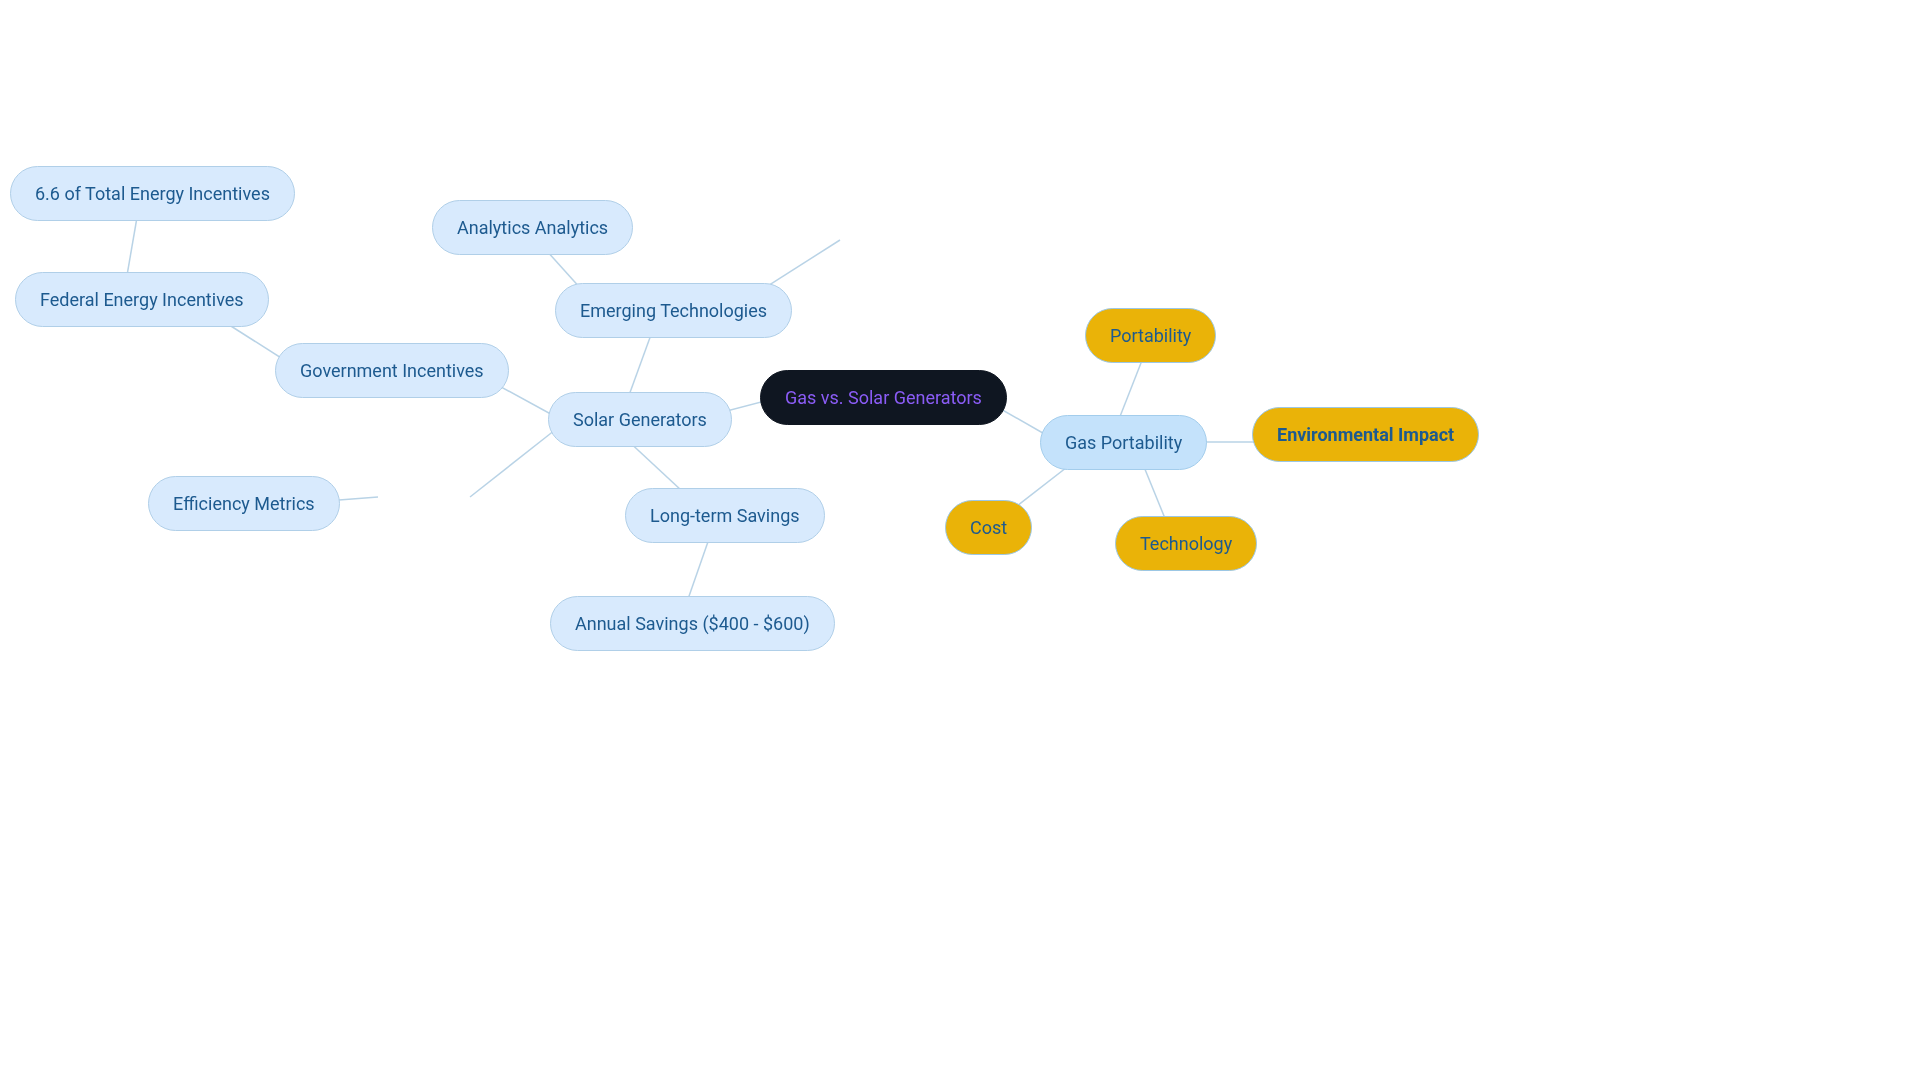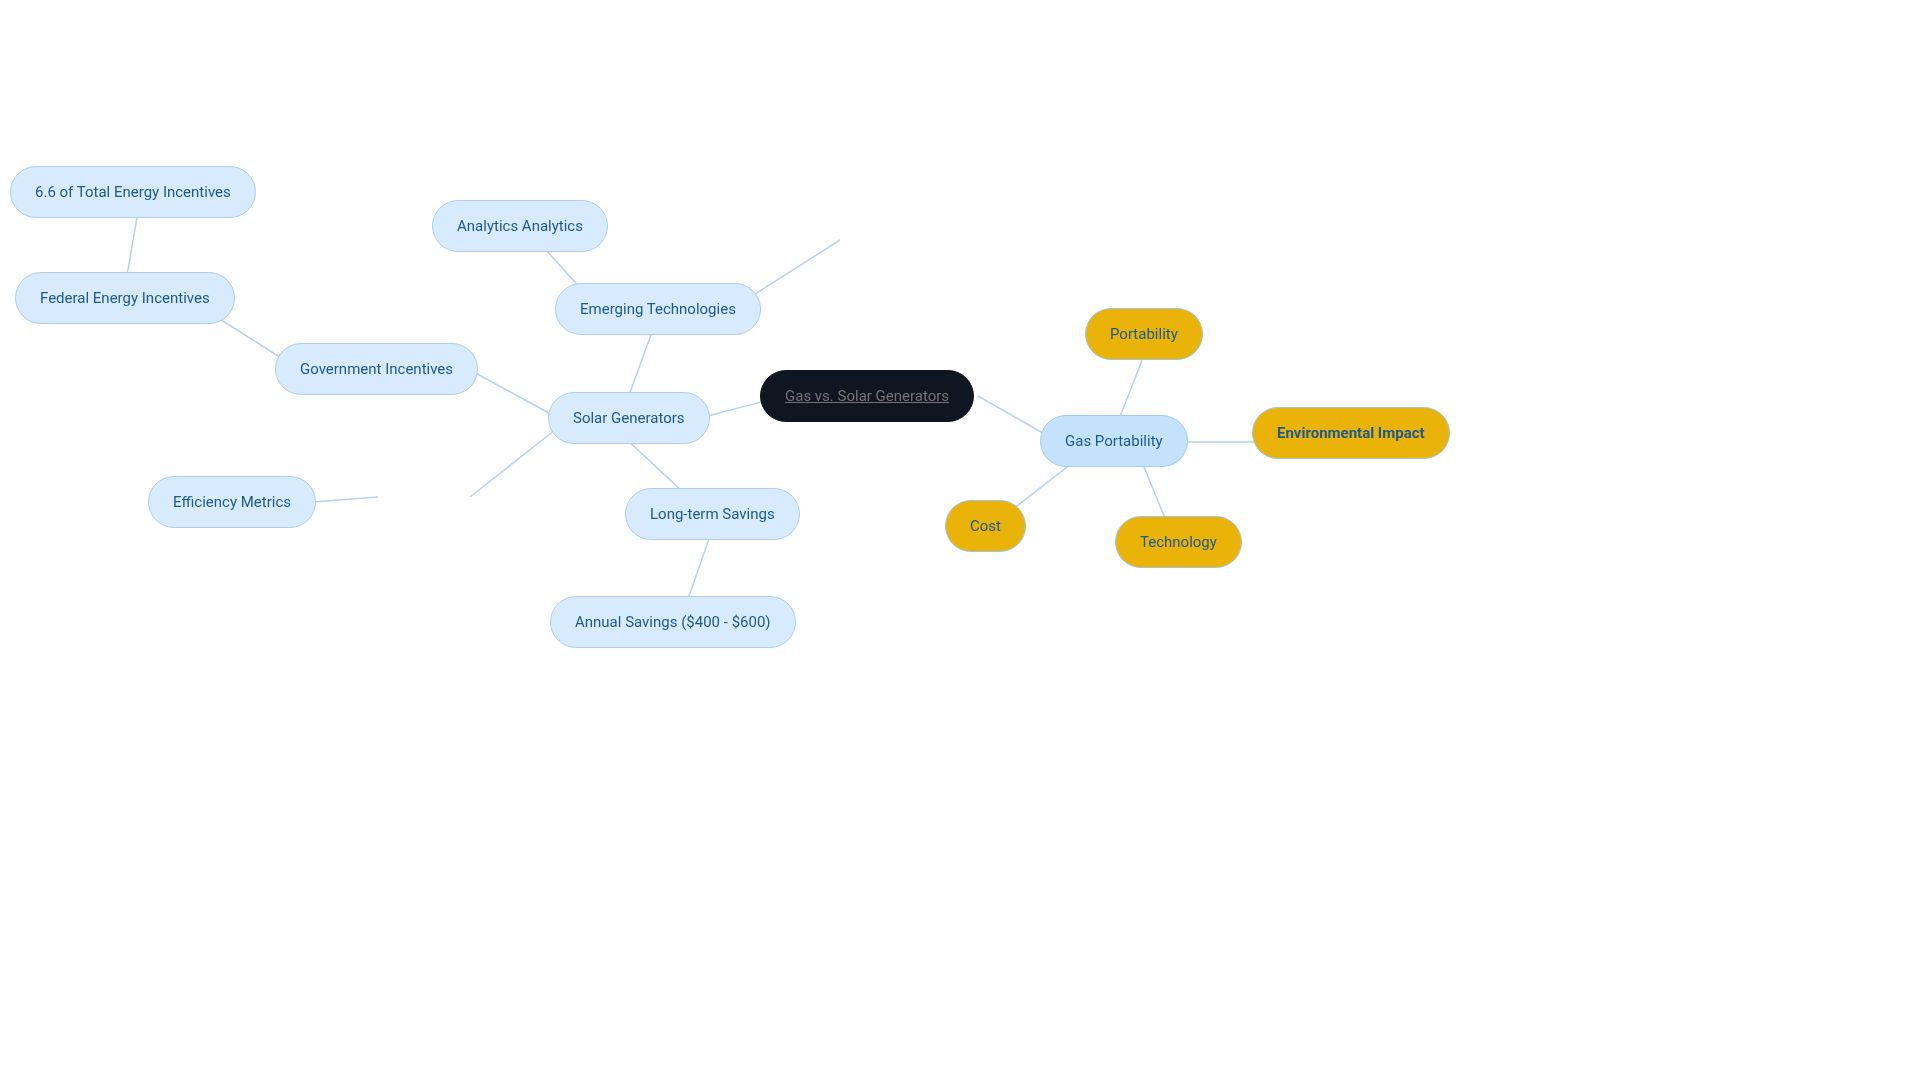--- a/index.html
+++ b/index.html
@@ -15,30 +15,29 @@
     position: absolute;
     width: 100%;
     height: 100%;
   }
   .node {
     position: absolute;
     display: flex;
     align-items: center;
     justify-content: center;
     border-radius: 28px;
-    font-size: 15px;
+    font-size: 18px;
     padding: 16px 24px;
     white-space: nowrap;
     color: #1d5a8f;
   }
   .node.root {
     background: #0f1621;
-    color: #737373;
+    color: #8b5cf6;
     border: 1px solid #0f1621;
-    text-decoration: underline;
   }
   .node.l1 {
     background: #c4e2fb;
     border: 1px solid #a3cdec;
   }
   .node.l2 {
     background: #d8eafd;
     border: 1px solid #b0cfe8;
   }
   .node.l3 {

